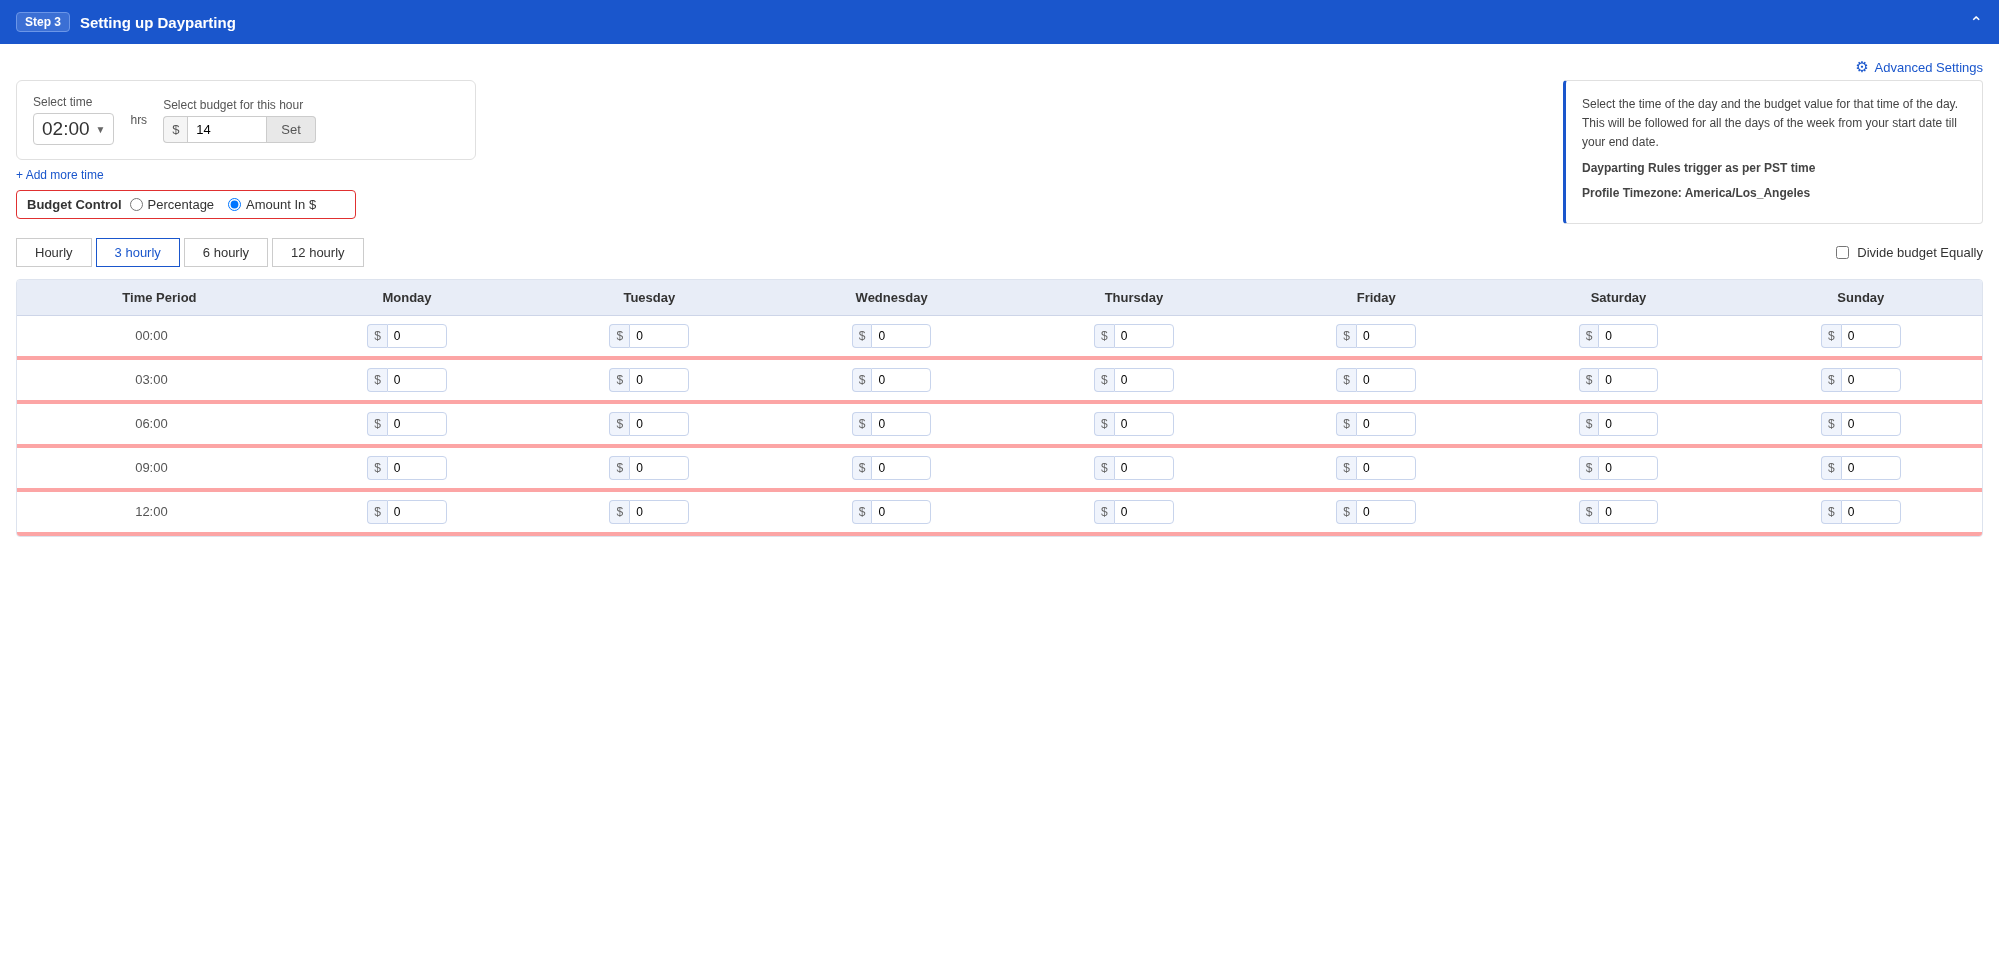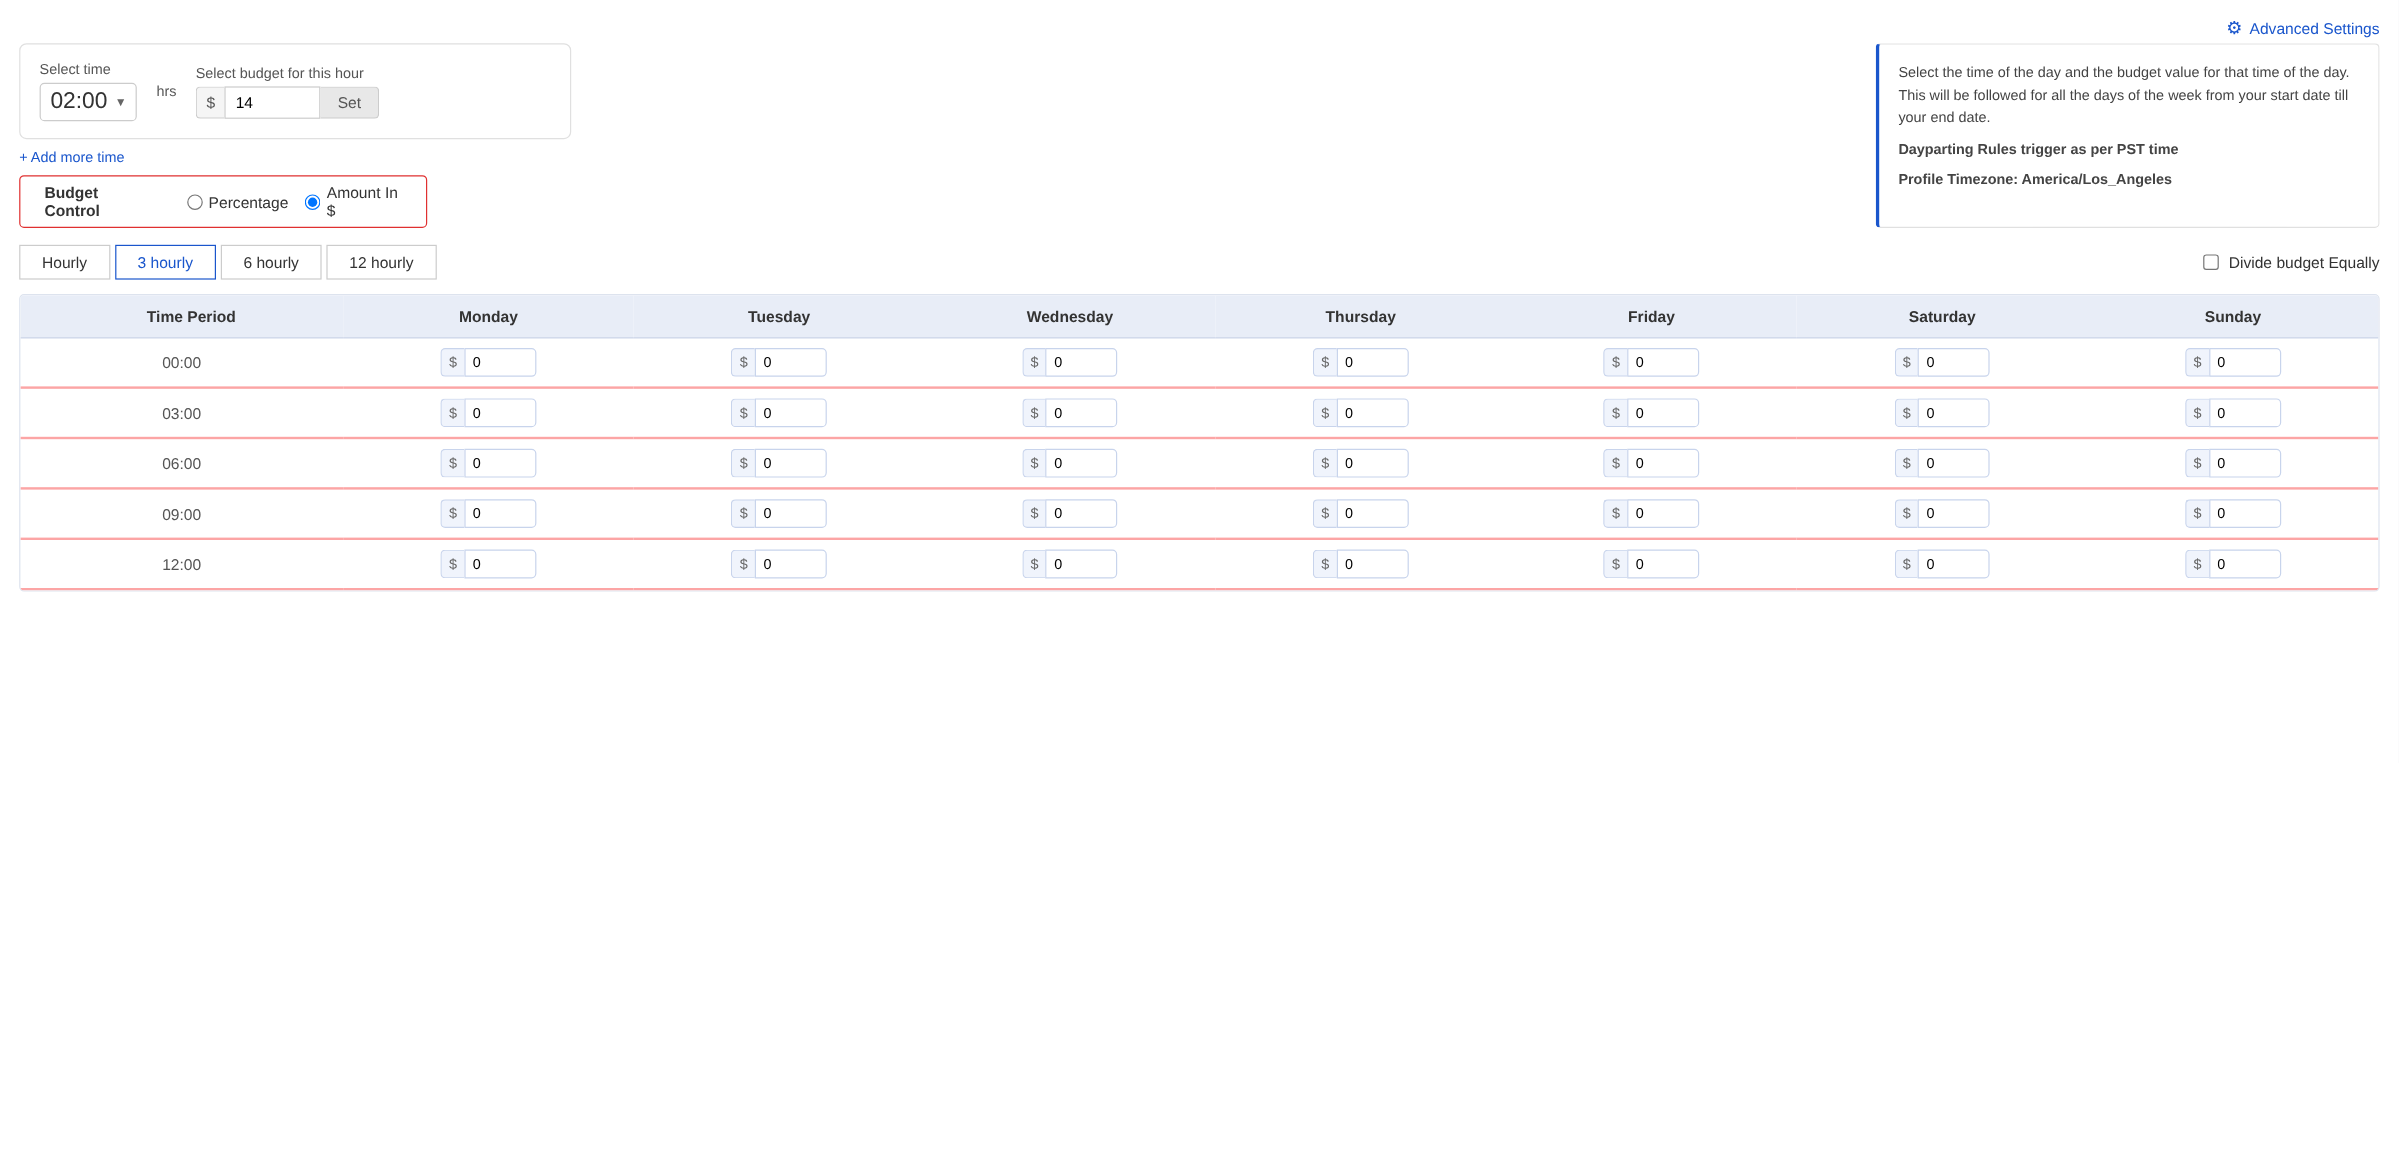--- a/index.html
+++ b/index.html
@@ -120,24 +120,24 @@
       font-size: 12px;
       cursor: pointer;
       background: none;
       border: none;
       padding: 0;
     }
 
     .budget-control-row {
       display: flex;
       align-items: center;
-      gap: 28px;
+      gap: 8px;
       border: 1.5px solid #e03030;
       border-radius: 4px;
-      padding: 6px 20px;
+      padding: 6px 10px;
       max-width: 340px;
       background: white;
     }
     .budget-control-label { font-size: 13px; font-weight: 600; color: #333; }
     .radio-group { display: flex; align-items: center; gap: 14px; }
     .radio-option { display: flex; align-items: center; gap: 5px; cursor: pointer; font-size: 13px; }
     .radio-option input[type="radio"] { cursor: pointer; }
 
     .info-panel {
       background: white;
@@ -200,21 +200,21 @@
     .schedule-table th {
       padding: 10px 8px;
       font-size: 13px;
       font-weight: 700;
       color: #333;
       text-align: center;
       border-bottom: 1px solid #cdd5e8;
     }
     .schedule-table th:first-child { text-align: center; padding-left: 24px; }
     .schedule-table tbody tr {
-      border-bottom: 2px solid #fca5a5;
+      border-bottom: 4px solid #fca5a5;
     }
     .schedule-table td {
       padding: 8px 8px;
       text-align: center;
       vertical-align: middle;
     }
     .schedule-table td:first-child {
       font-size: 13px;
       color: #555;
       text-align: center;
@@ -278,20 +278,27 @@
     }
     .form-section {
       flex: 1;
     }
   </style>
 </head>
 <body>
 
 <div class="page-wrapper">
 
+  <div class="header">
+    <div class="header-left">
+      <span class="step-badge">Step 3</span>
+      <span class="header-title">Setting up Dayparting</span>
+    </div>
+    <span class="header-chevron">⌃</span>
+  </div>
 
   <div class="content-area">
 
     <div class="advanced-settings-row">
       <button class="advanced-settings-btn">
         <span class="gear-icon">⚙</span>
         <span>Advanced Settings</span>
       </button>
     </div>
 

